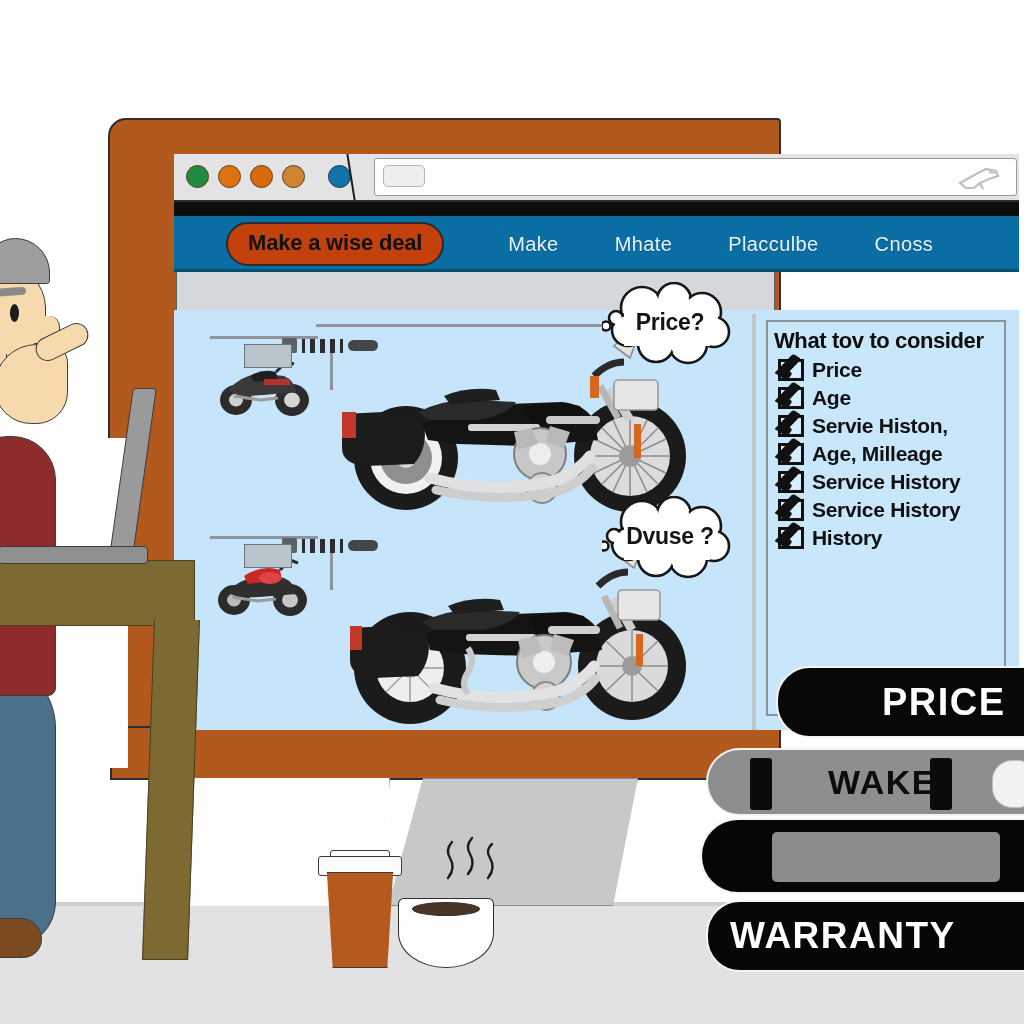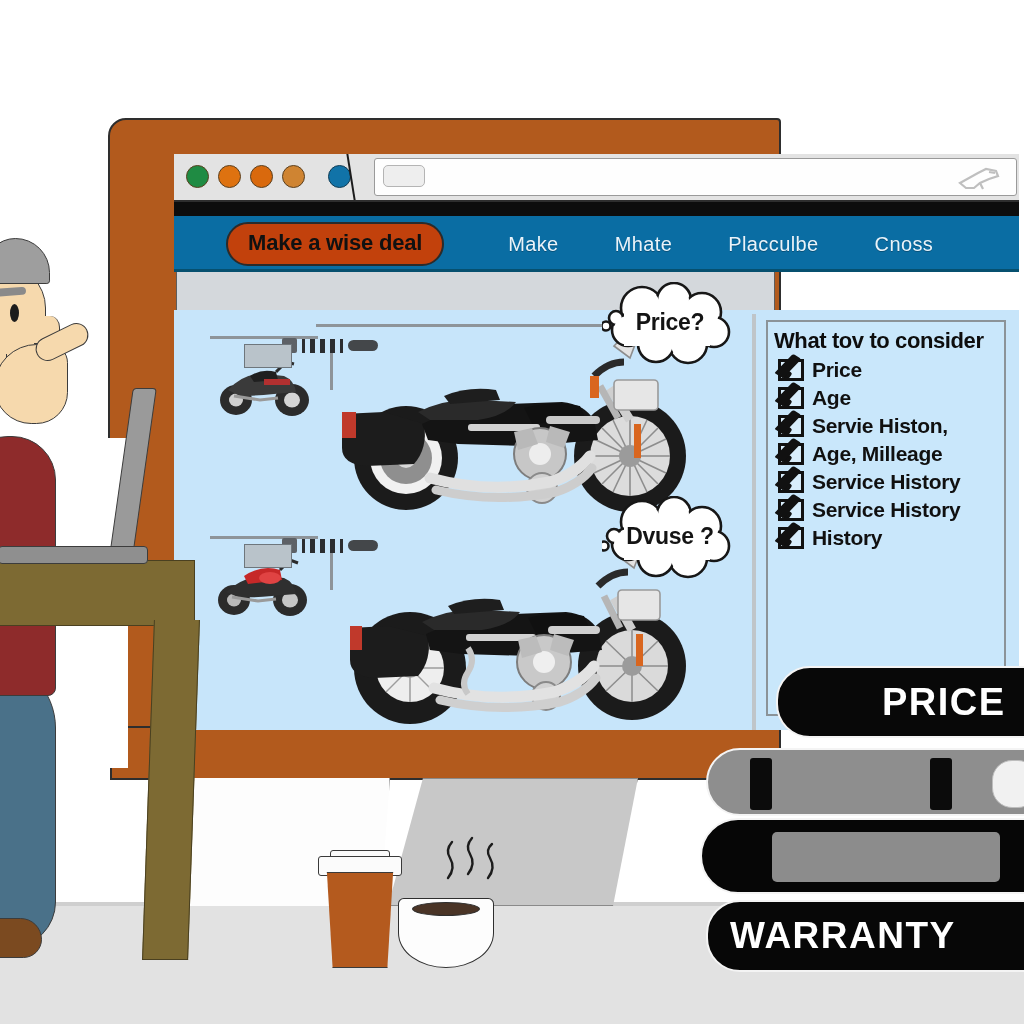--- a/index.html
+++ b/index.html
@@ -680,20 +680,21 @@
   <div class="cup-body"></div>
   <div class="bowl"></div>
   <div class="bowl-liquid"></div>
 
   <div class="book b-price">
     <span class="spine-label">PRICE</span>
   </div>
   <div class="book b-wake">
     <div class="wake-band l"></div>
     <div class="wake-band r"></div>
+    <span class="spine-label">WAKE</span>
     <div class="wake-pages"></div>
   </div>
   <div class="book b-blank">
     <div class="blank-panel"></div>
     <span class="spine-label"></span>
   </div>
   <div class="book b-warranty">
     <span class="spine-label">WARRANTY</span>
   </div>
 

